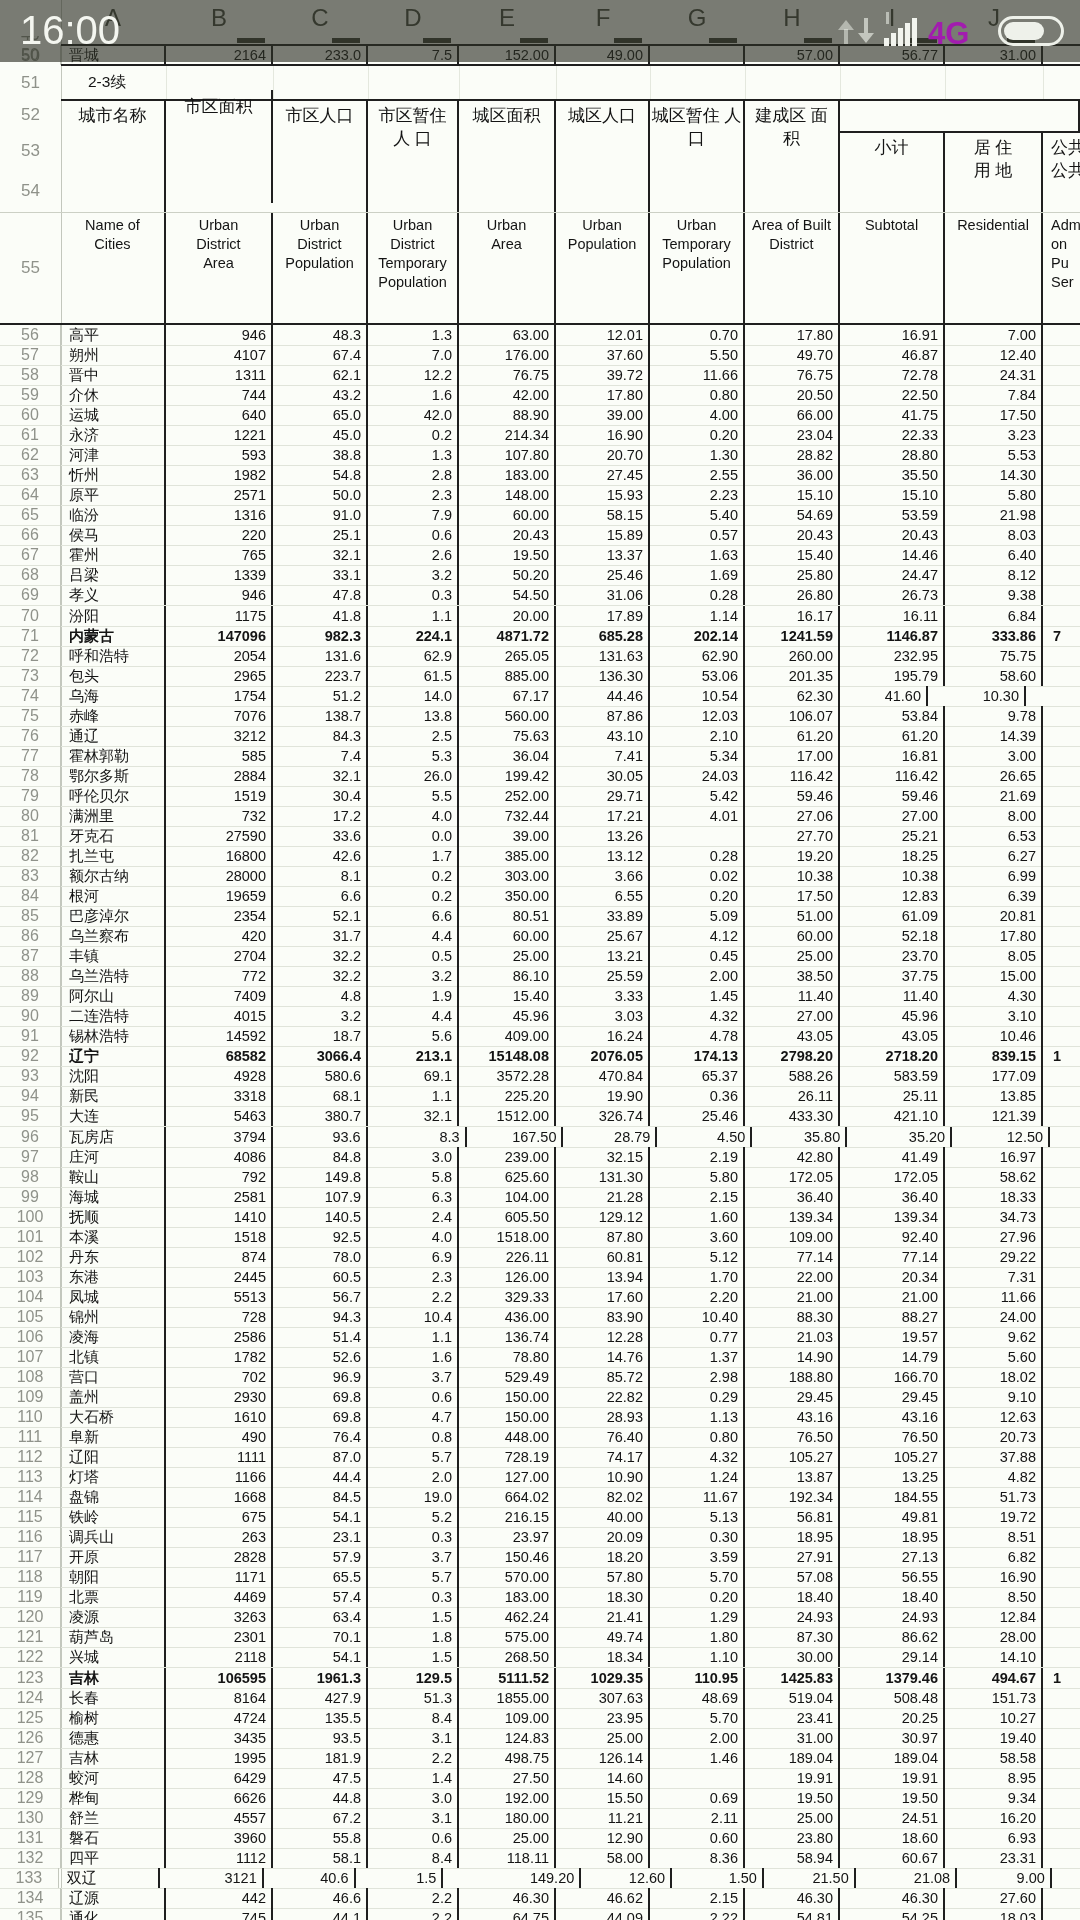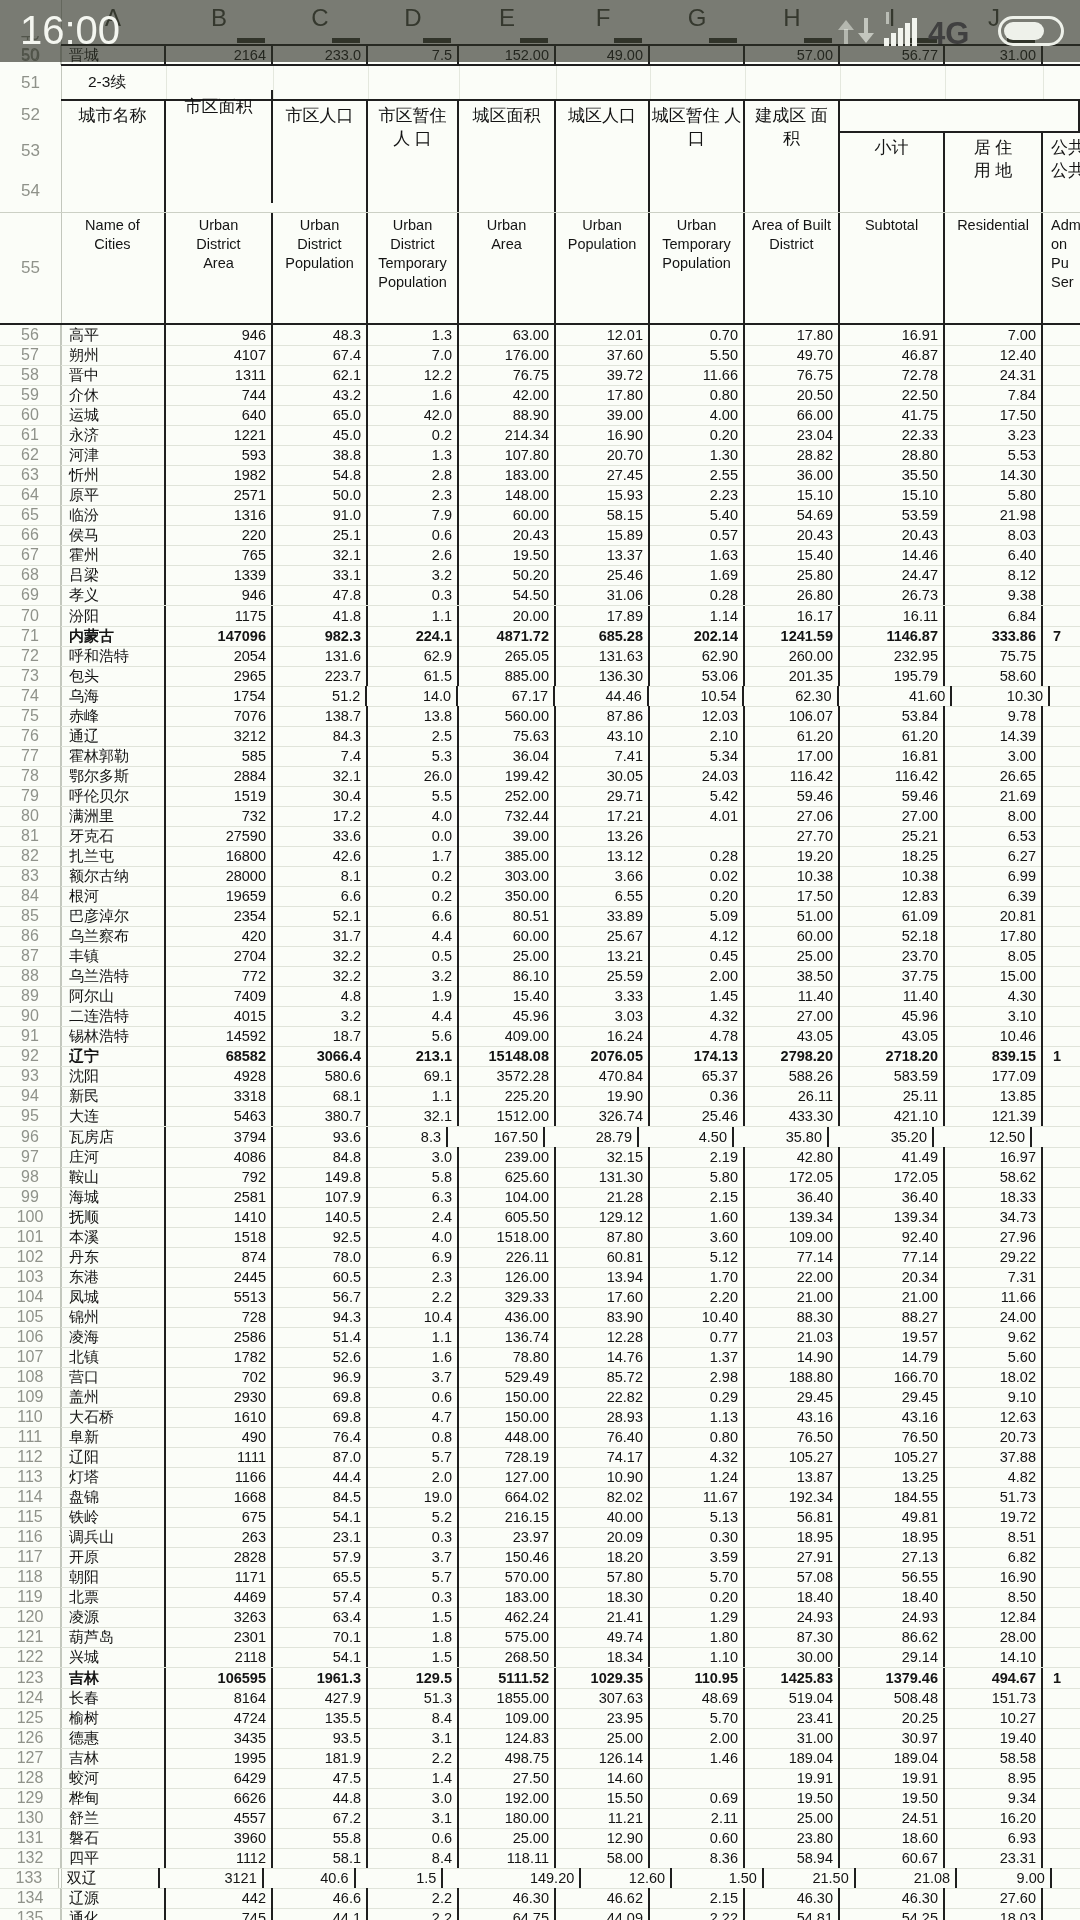--- a/index.html
+++ b/index.html
@@ -36,21 +36,21 @@
   .frag{position:absolute;top:38px;height:5px;background:#3a3d35;}
   #g49wrap{position:absolute;left:0;top:36px;width:61px;height:9px;overflow:hidden;}
   #g49wrap span{display:block;margin-top:-11px;text-align:center;color:#8f928a;font-size:17px;}
   
   #statusbar{position:absolute;left:0;top:0;width:1080px;height:62px;
              background:rgba(44,48,37,0.63);}
   #clock{position:absolute;left:20px;top:8px;font-size:40px;font-weight:300;color:#f4f6f0;}
   .arrow{position:absolute;width:0;height:0;}
   .stem{position:absolute;width:4px;background:rgba(240,244,235,0.55);}
   .sigbar{position:absolute;bottom:0;width:5px;background:#f2f4ee;}
-  #fourg{position:absolute;left:928px;top:16px;font-size:31px;font-weight:600;color:#404040;}
+  #fourg{position:absolute;left:928px;top:16px;font-size:31px;font-weight:600;color:#a21caf;}
   #battery{position:absolute;left:998px;top:16px;width:66px;height:30px;border:3px solid #eef1ea;
            border-radius:16px;box-sizing:border-box;}
   #batteryfill{position:absolute;left:3px;top:3px;width:40px;height:18px;border-radius:9px;background:#eef1ea;}
 </style>
 </head>
 <body>
 
 <div id="screen">
 
   <div id="letters">
@@ -429,21 +429,21 @@
       <div class="row" style="top: 686px;">
         <span class="cnum">74</span>
         <span class="cname">乌海</span>
         <span class="cv" style="width: 107px;">1754</span>
         <span class="cv" style="width: 95px;">51.2</span>
         <span class="cv" style="width: 91px;">14.0</span>
         <span class="cv" style="width: 97px;">67.17</span>
         <span class="cv" style="width: 94px;">44.46</span>
         <span class="cv" style="width: 95px;">10.54</span>
         <span class="cv" style="width: 95px;">62.30</span>
-        <span class="cv" style="width: 114px;">41.60</span>
+        <span class="cv" style="width: 88px;">41.60</span>
         <span class="cv" style="width: 98px;">10.30</span>
         <span class="ck"></span>
       </div>
       <div class="row" style="top: 706px;">
         <span class="cnum">75</span>
         <span class="cname">赤峰</span>
         <span class="cv" style="width: 107px;">7076</span>
         <span class="cv" style="width: 95px;">138.7</span>
         <span class="cv" style="width: 91px;">13.8</span>
         <span class="cv" style="width: 97px;">560.00</span>
@@ -732,21 +732,21 @@
         <span class="cv" style="width: 95px;">433.30</span>
         <span class="cv" style="width: 105px;">421.10</span>
         <span class="cv" style="width: 98px;">121.39</span>
         <span class="ck"></span>
       </div>
       <div class="row" style="top: 1127px;">
         <span class="cnum">96</span>
         <span class="cname">瓦房店</span>
         <span class="cv" style="width: 107px;">3794</span>
         <span class="cv" style="width: 95px;">93.6</span>
-        <span class="cv" style="width: 80px;">8.3</span>
+        <span class="cv" style="width: 99px;">8.3</span>
         <span class="cv" style="width: 97px;">167.50</span>
         <span class="cv" style="width: 94px;">28.79</span>
         <span class="cv" style="width: 95px;">4.50</span>
         <span class="cv" style="width: 95px;">35.80</span>
         <span class="cv" style="width: 105px;">35.20</span>
         <span class="cv" style="width: 98px;">12.50</span>
         <span class="ck"></span>
       </div>
       <div class="row" style="top: 1147px;">
         <span class="cnum">97</span>

